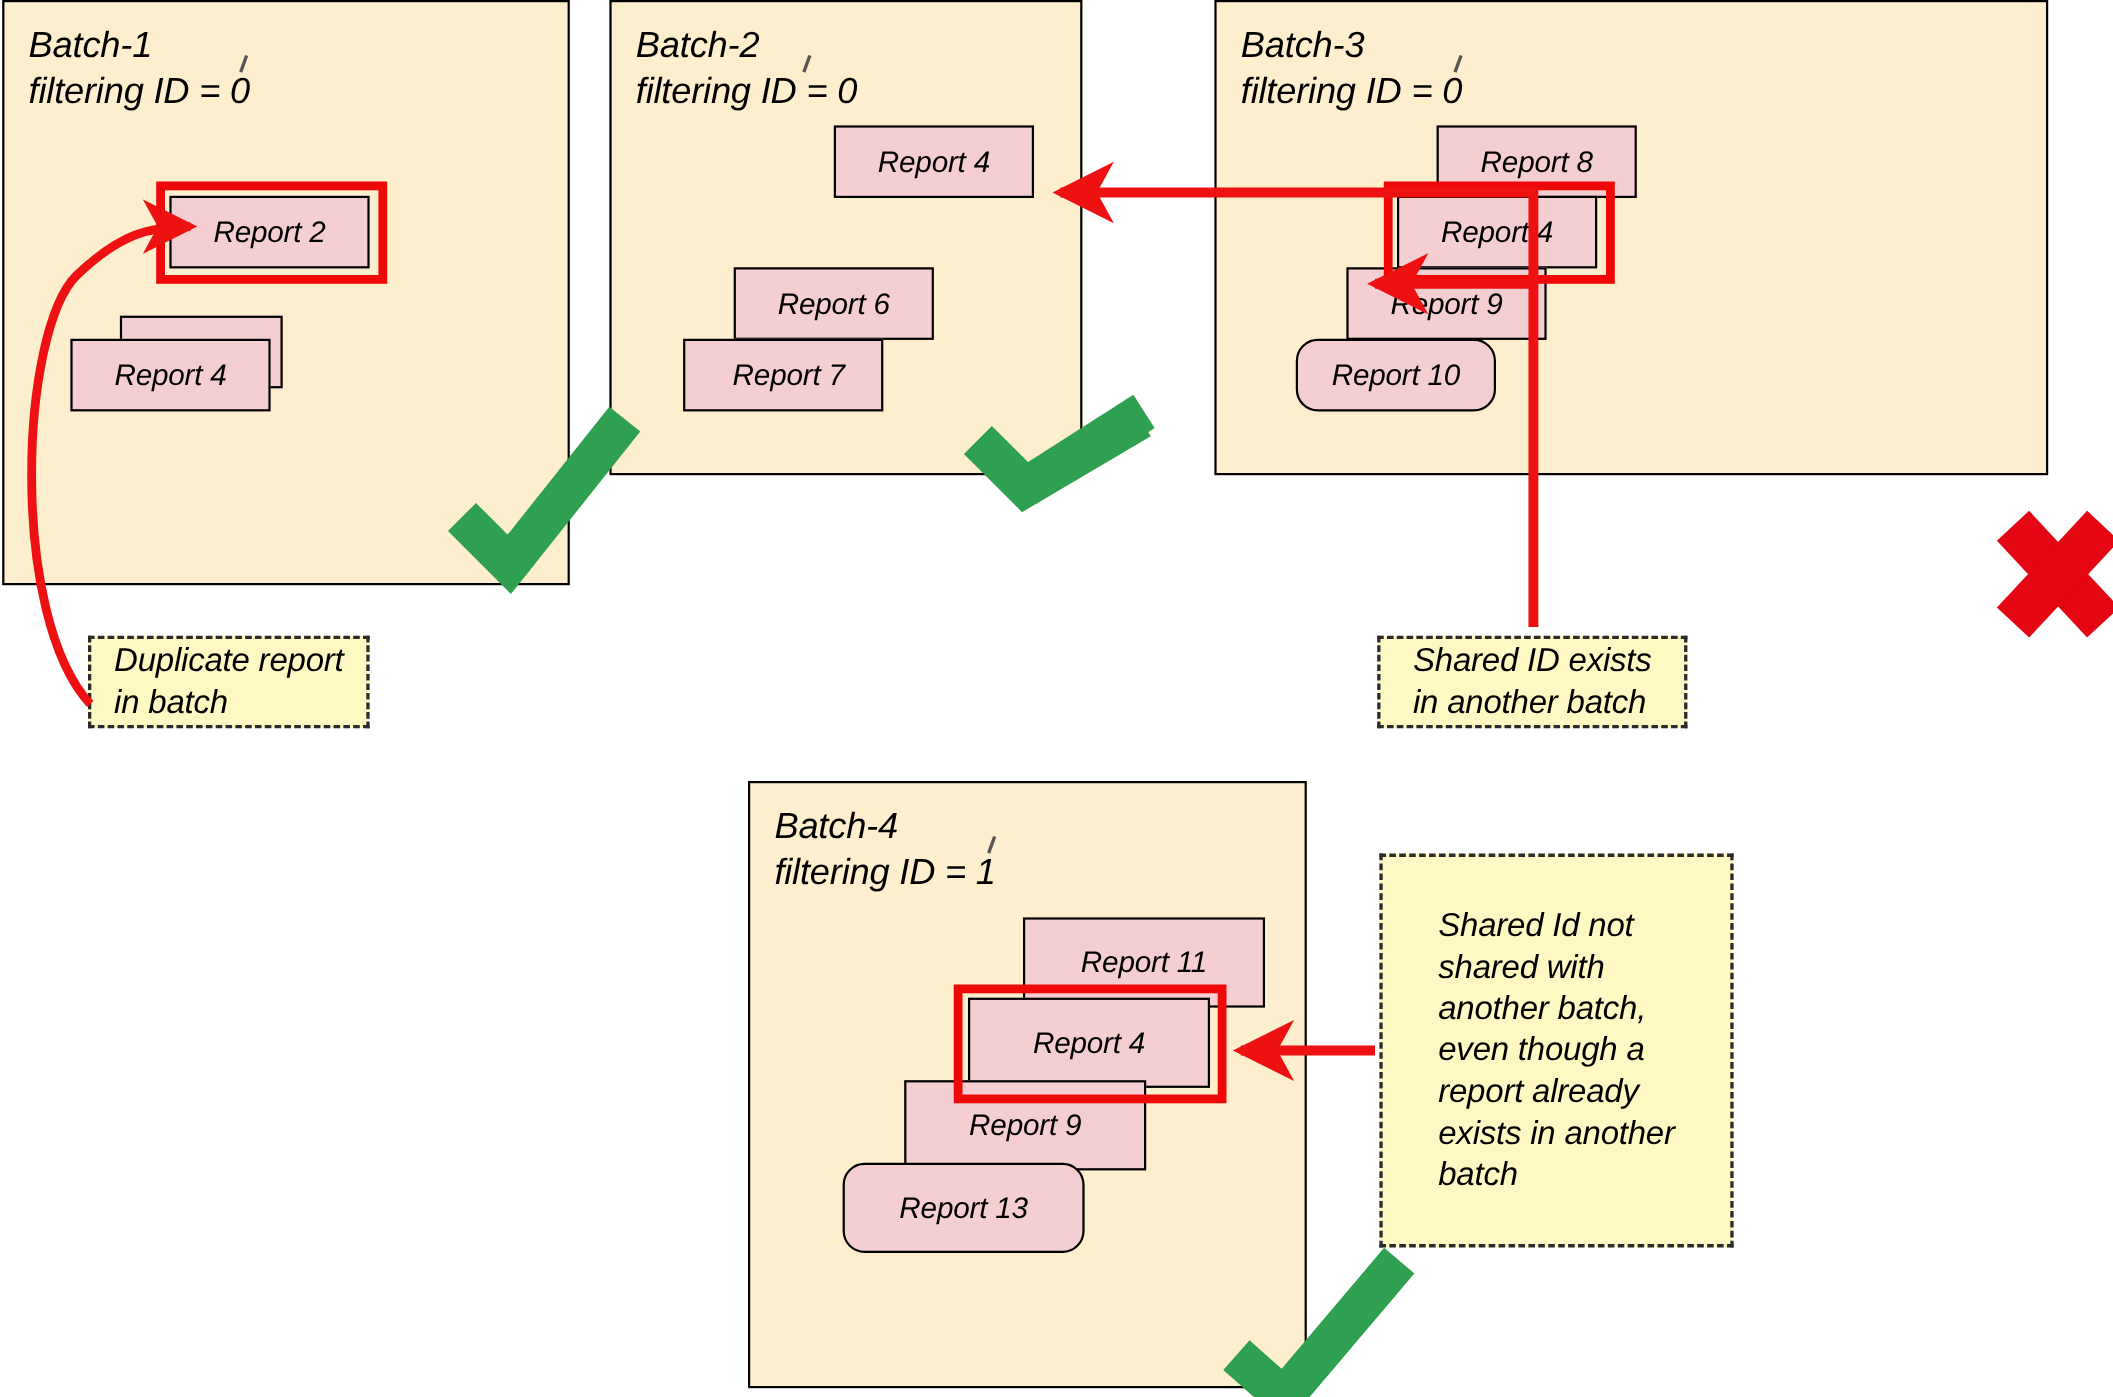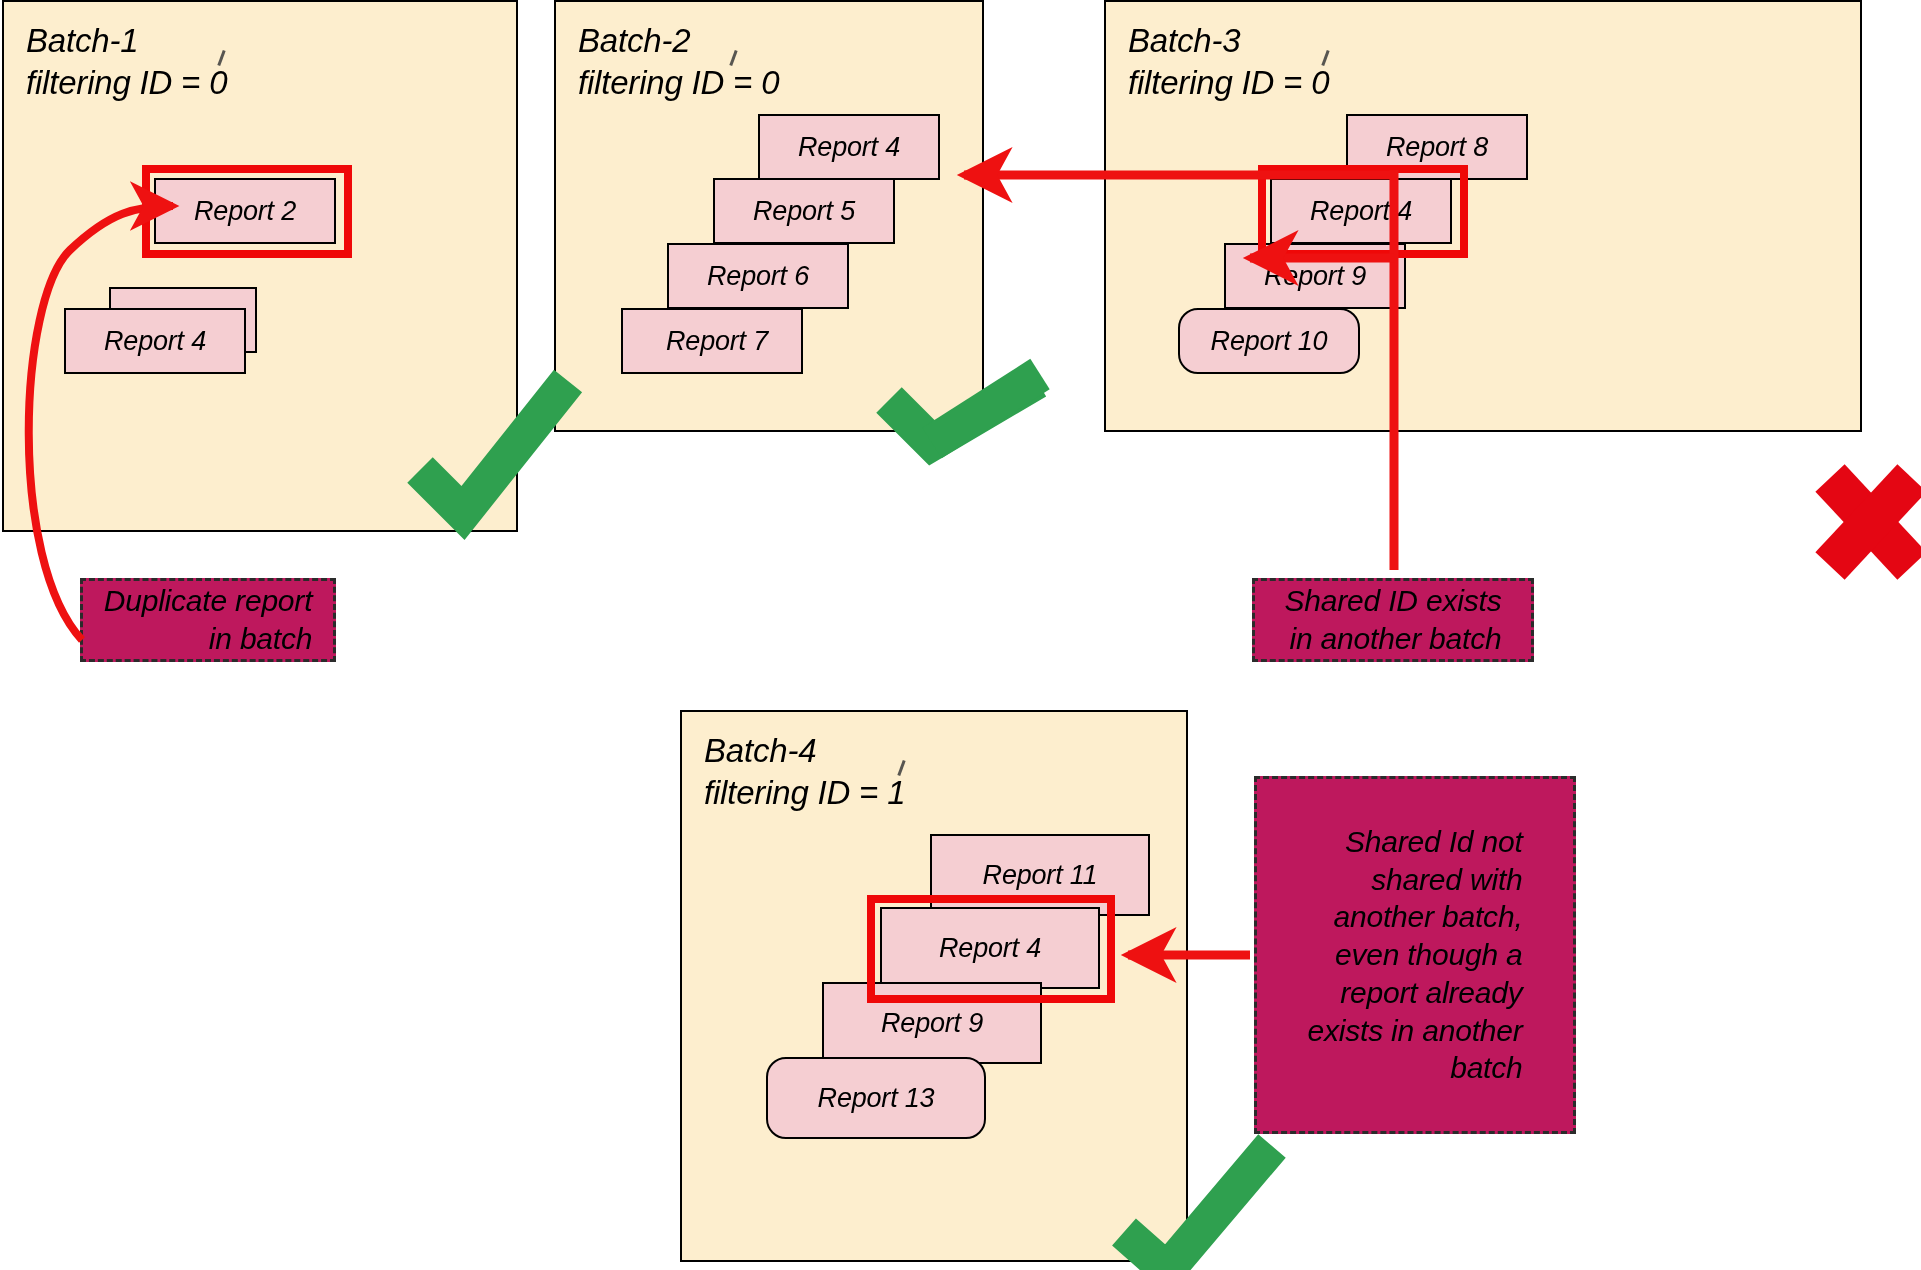--- a/index.html
+++ b/index.html
@@ -58,27 +58,27 @@
   
   .hl-rect{
     position:absolute;
     border:8px solid #ef0808;
     box-sizing:border-box;
     background:transparent;
   }
   
   .callout{
     position:absolute;
-    background:#be185d;
+    background:#fef9c3;
     border:3px dashed #2b2b2b;
     box-sizing:border-box;
     display:flex;
     align-items:center;
     justify-content:center;
-    text-align:right;
+    text-align:left;
     font-size:30px;
     line-height:1.26;
     color:#000000;
     padding:6px 10px;
     white-space:pre-line;
     letter-spacing:-0.2px;
   }
   
   .overlay{
     position:absolute;
@@ -112,36 +112,33 @@
     <div class="hl-rect" style="left:138px; top:163px; width:210px; height:93px;"></div>
   </div>
 
   <div class="batch" style="left:554px; top:0px; width:430px; height:432px;">
     <div class="batch-title"><span>Batch-2</span><span class="ln2">filtering ID = 0</span></div>
     <div class="stray-tick" style="left:176px; top:48px;"></div>
 
     <div class="report" style="left:202px; top:112px; width:182px; height:66px;">
         <span>Report 4</span>
       </div>
-    <div class="report" style="left:157px; top:176px; width:182px; height:66px;">
-        <span>Report 5</span>
-      </div>
     <div class="report" style="left:111px; top:241px; width:182px; height:66px;">
         <span>Report 6</span>
       </div>
     <div class="report" style="left:65px; top:306px; width:182px; height:66px;padding-left:10px;">
         <span>Report 7</span>
       </div>
   </div>
 
   <div class="batch" style="left:1104px; top:0px; width:758px; height:432px;">
     <div class="batch-title"><span>Batch-3</span><span class="ln2">filtering ID = 0</span></div>
     <div class="stray-tick" style="left:218px; top:48px;"></div>
 
-    <div class="report" style="left:200px; top:112px; width:182px; height:66px;margin-left:40px;">
+    <div class="report" style="left:200px; top:112px; width:182px; height:66px;">
         <span>Report 8</span>
       </div>
     <div class="report" style="left:164px; top:176px; width:182px; height:66px;">
         <span>Report 4</span>
       </div>
     <div class="report" style="left:118px; top:241px; width:182px; height:66px;">
         <span>Report 9</span>
       </div>
     <div class="report" style="left:72px; top:306px; width:182px; height:66px;border-radius:20px;">
         <span>Report 10</span>

